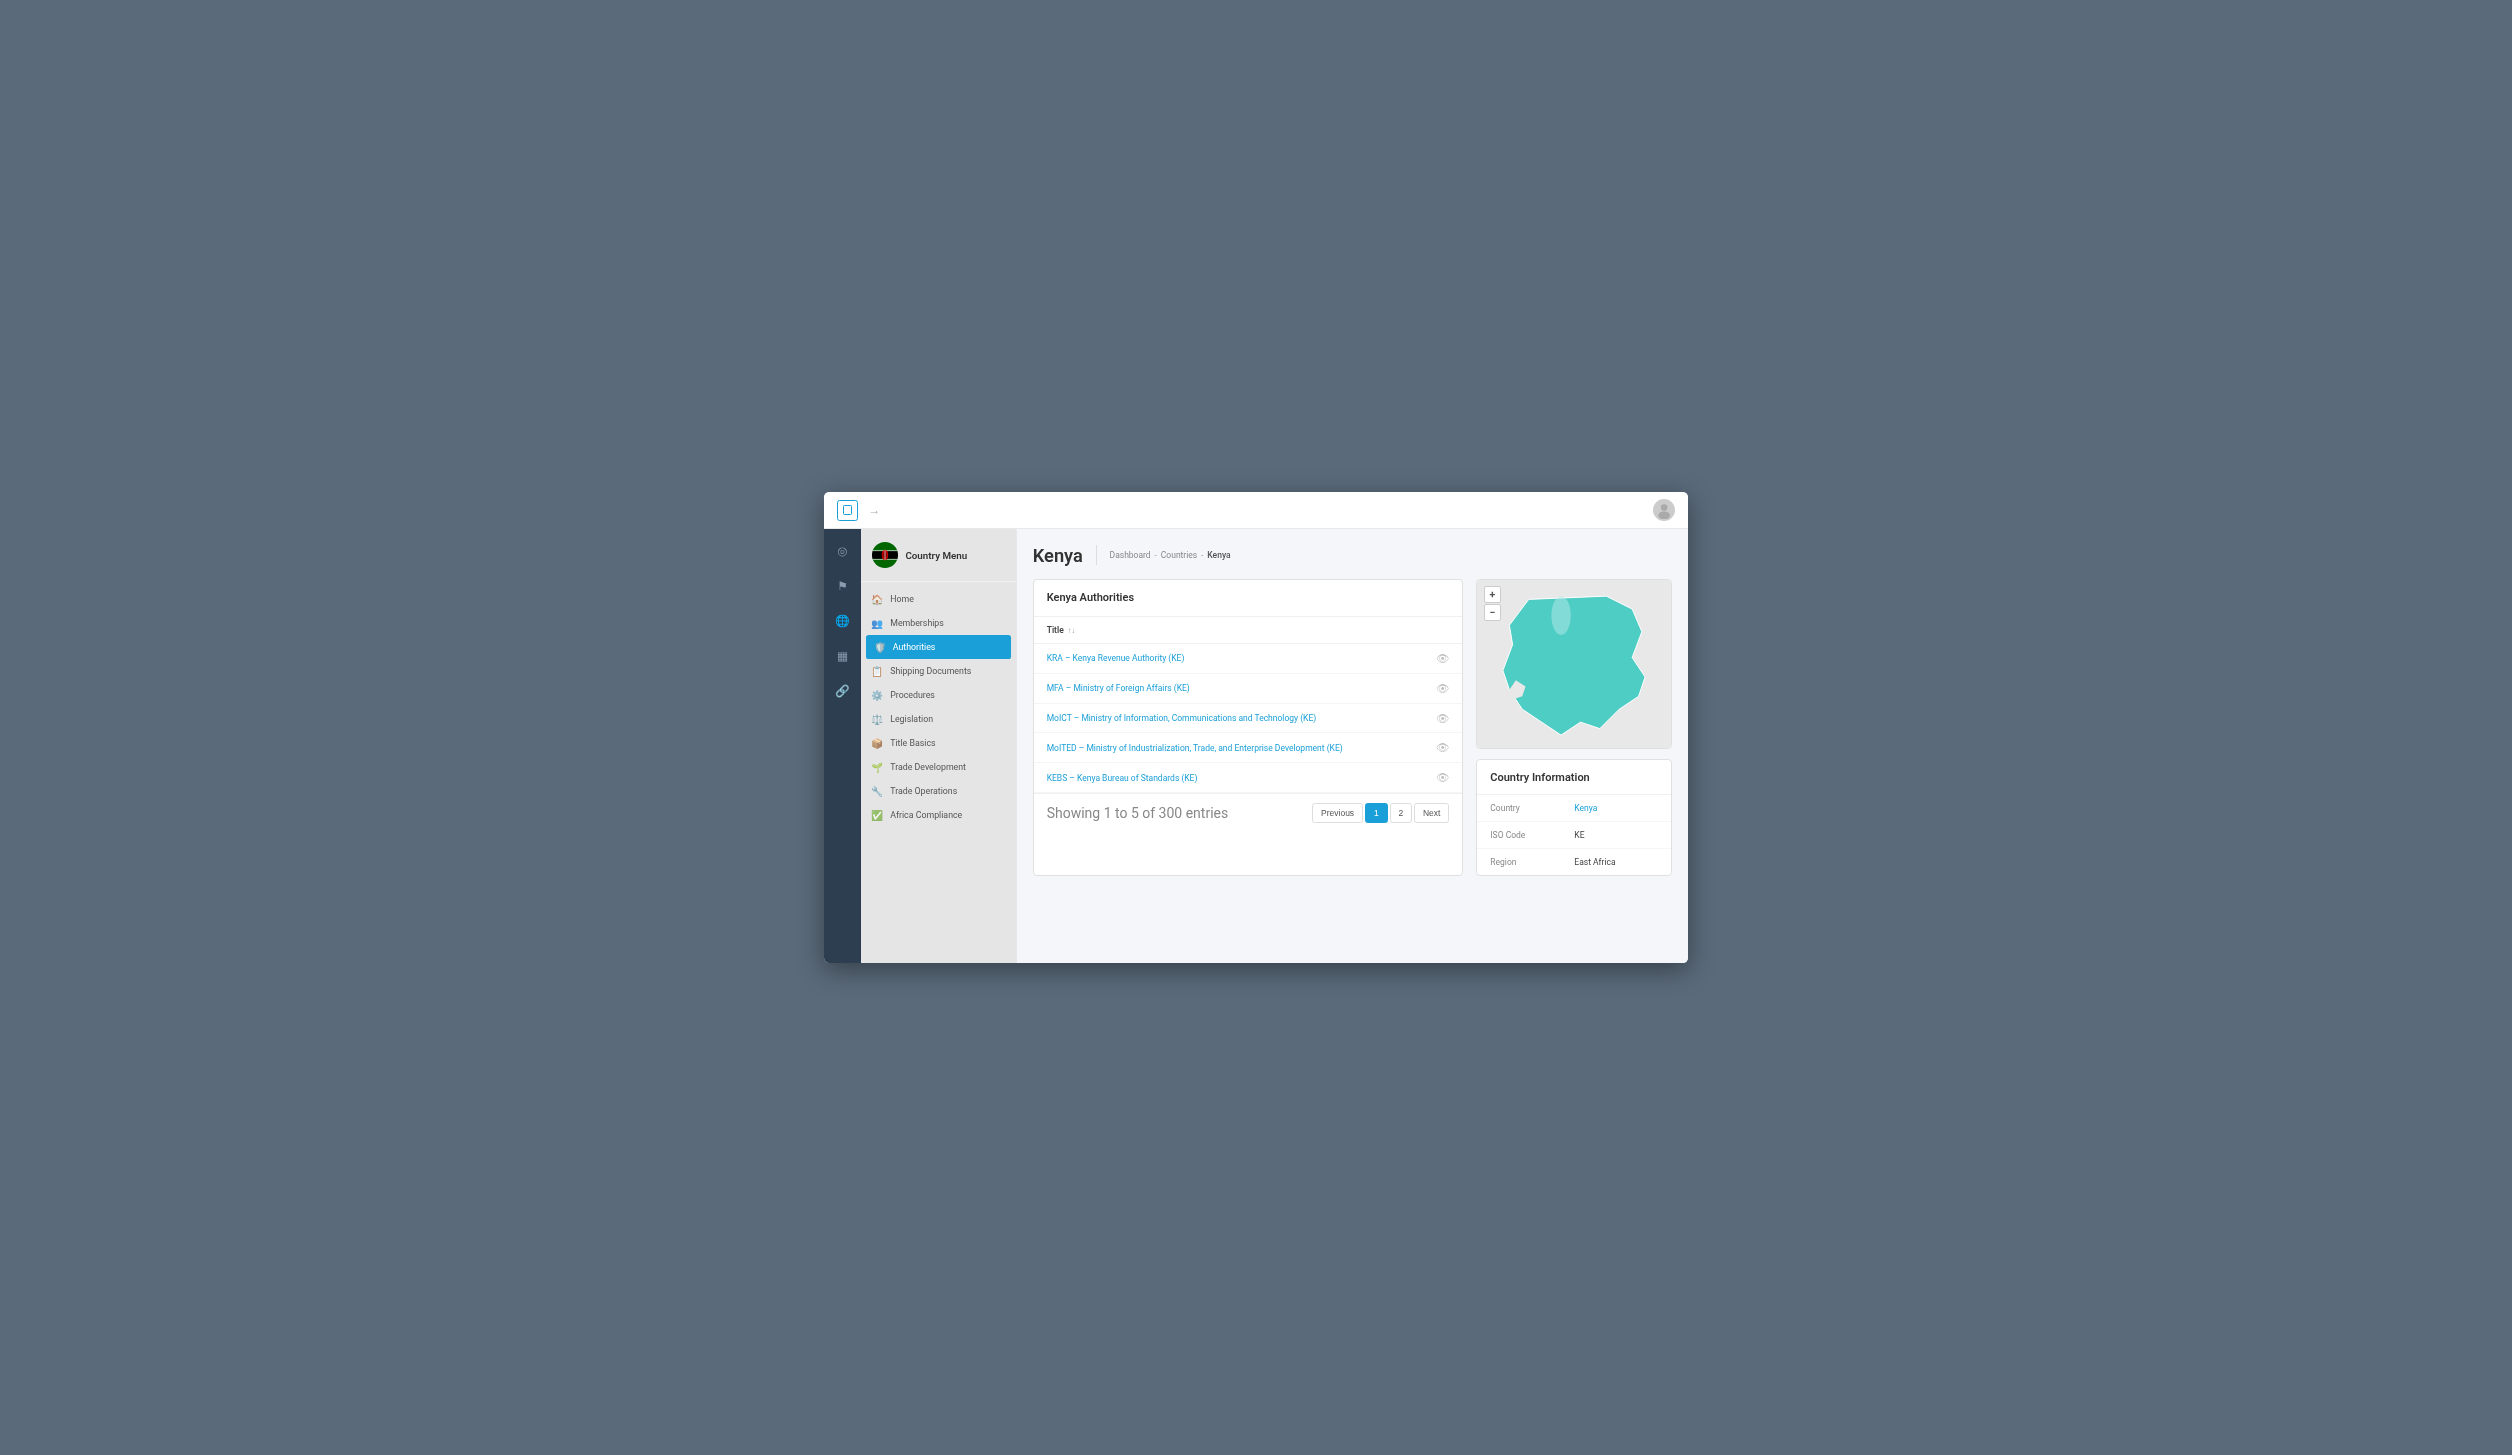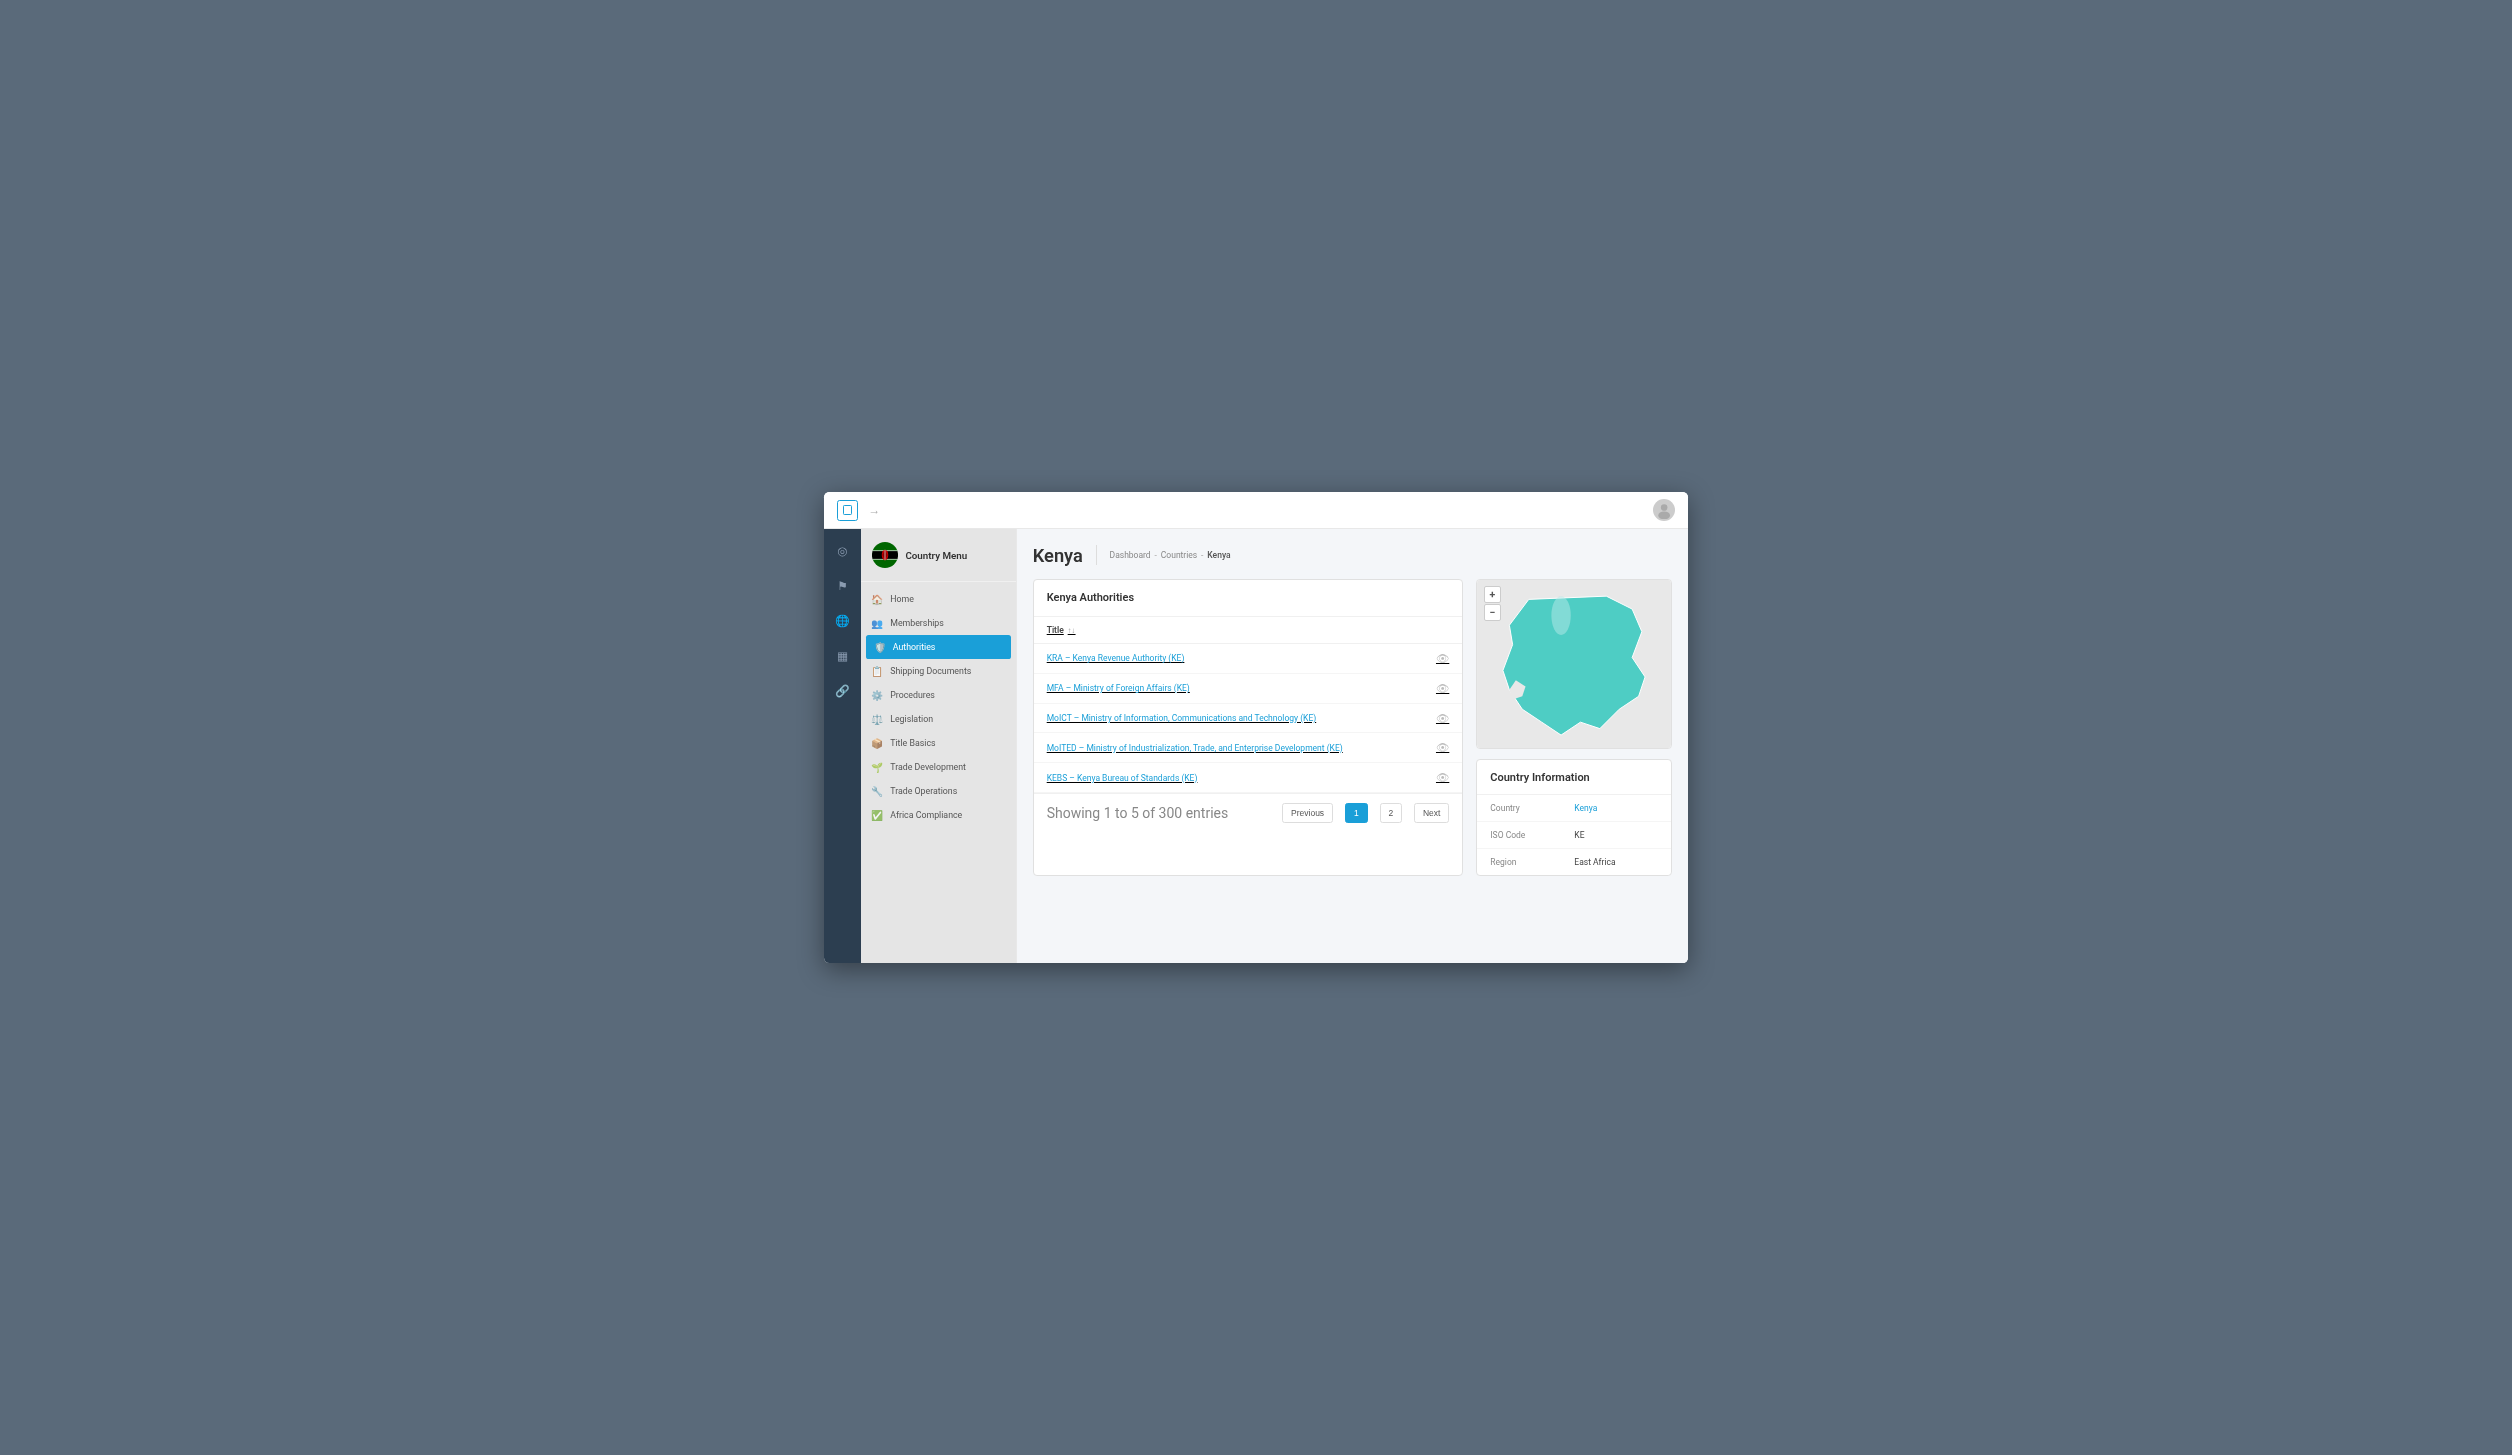--- a/index.html
+++ b/index.html
@@ -237,21 +237,21 @@
       font-size: 8.5px;
     }
     .search-input {
       border: 0.7px solid #ddd;
       border-radius: 2.6px;
       padding: 3.3px 6.5px;
       font-size: 8.5px;
       width: 118px;
       outline: none;
     }
-    table { width: 100%; border-collapse: collapse; text-decoration: underline; }
+    table { width: 100%; border-collapse: collapse; }
     thead tr { border-bottom: 1.3px solid #f0f0f0; }
     thead th {
       padding: 7.9px 13px;
       text-align: left;
       font-size: 8.5px;
       font-weight: 600;
       color: #444;
     }
     .th-sort {
       display: flex;
@@ -282,21 +282,21 @@
       display: flex;
       align-items: center;
       justify-content: space-between;
       padding: 9.2px 13px;
       border-top: 0.7px solid #f0f0f0;
     }
     .showing-text { color: #888; font-size: 14px; }
     .pagination {
       display: flex;
       align-items: flex-start;
-      gap: 12px;
+      gap: 2px;
     }
     .page-btn {
       padding: 3.9px 7.9px;
       border: 0.7px solid #ddd;
       border-radius: 2.6px;
       font-size: 8.5px;
       cursor: pointer;
       background: #fff;
       color: #555;
       transition: all 0.15s;

